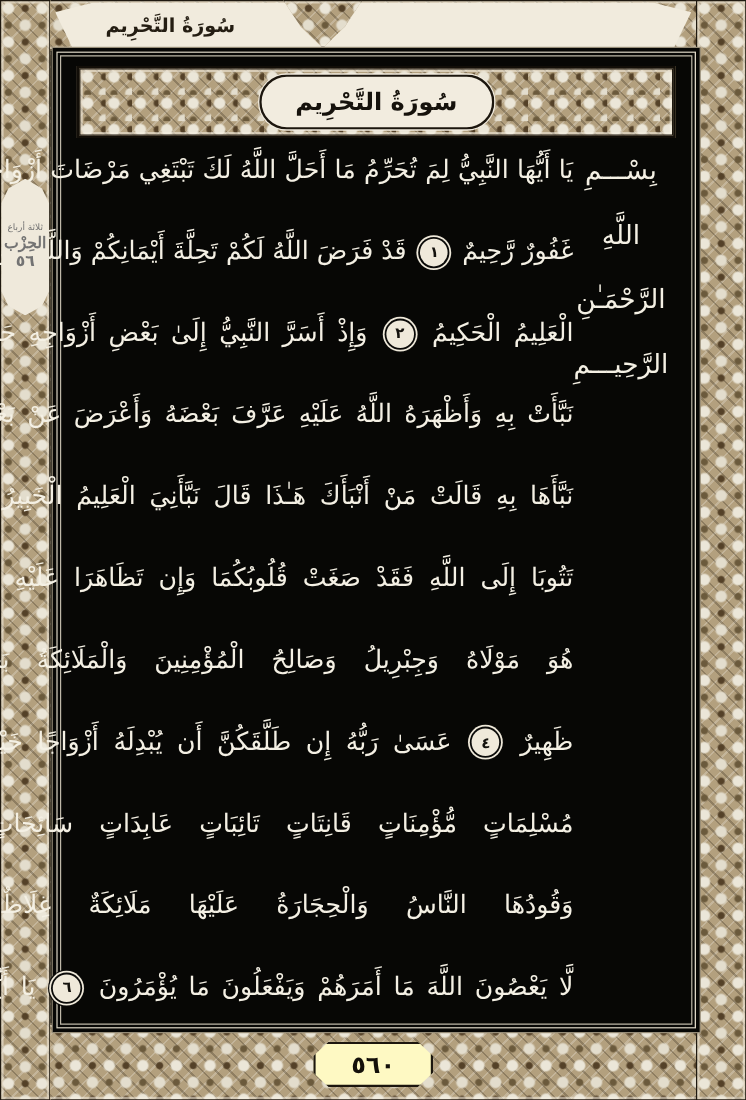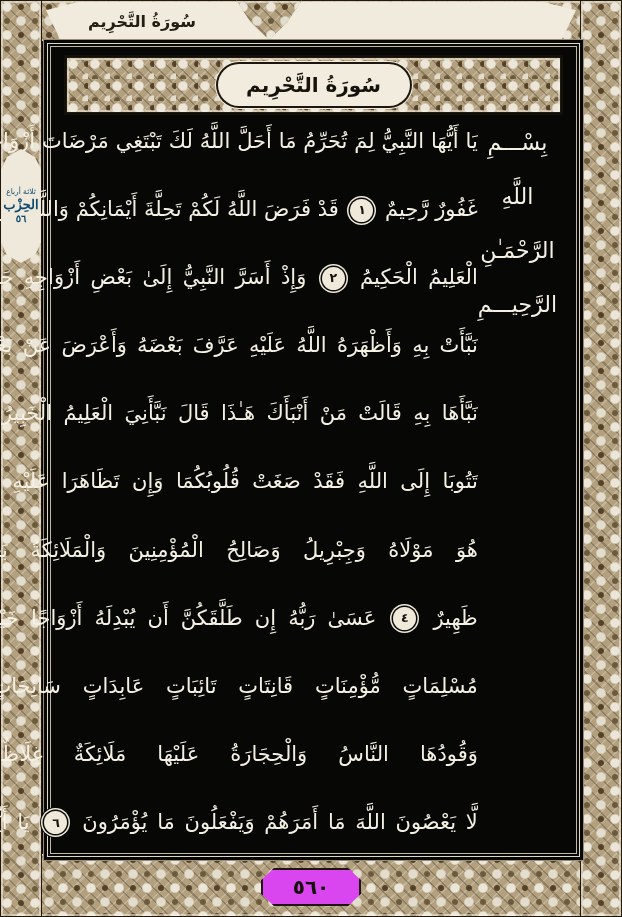--- a/index.html
+++ b/index.html
@@ -83,29 +83,29 @@
     font-size:12.5px;font-weight:bold;line-height:1;
     box-shadow:0 0 0 1.5px #0a0a08,0 0 0 3px #efe9da,0 0 0 4px #0a0a08;
     margin:0 5px;vertical-align:middle;
   }
   
   .hizb-marker{
     position:absolute;left:1px;top:149px;width:40px;height:114px;
     background:#efe9db;
     clip-path:polygon(50% 0,85% 7%,100% 18%,100% 82%,85% 93%,50% 100%,15% 93%,0 82%,0 18%,15% 7%);
     display:flex;flex-direction:column;align-items:center;justify-content:center;
-    gap:1px;color:#0c4a6e;
+    gap:1px;color:#737373;
   }
   .hizb-small{font-size:7.5px;line-height:1.1;text-align:center;width:34px;}
   .hizb-word{font-size:13px;font-weight:bold;line-height:1.2;font-family:Liberation Serif, serif;}
-  .hizb-num{font-size:10px;font-weight:bold;line-height:1.1;font-family:Liberation Serif, serif;}
+  .hizb-num{font-size:13px;font-weight:bold;line-height:1.1;}
   
   .pagenum-cartouche{
     position:absolute;left:50%;top:868px;transform:translateX(-50%);
-    width:100px;height:38px;background:#d946ef;
+    width:100px;height:38px;background:#fef9c3;
     clip-path:polygon(13% 0,87% 0,100% 32%,100% 68%,87% 100%,13% 100%,0 68%,0 32%);
     box-shadow:inset 0 0 0 2px #1c160e;
     display:flex;align-items:center;justify-content:center;
   }
   .pagenum-text{font-size:20px;font-weight:bold;color:#14100a;letter-spacing:2px;}
 </style>
 </head>
 <body>
 
 <div class="page">

